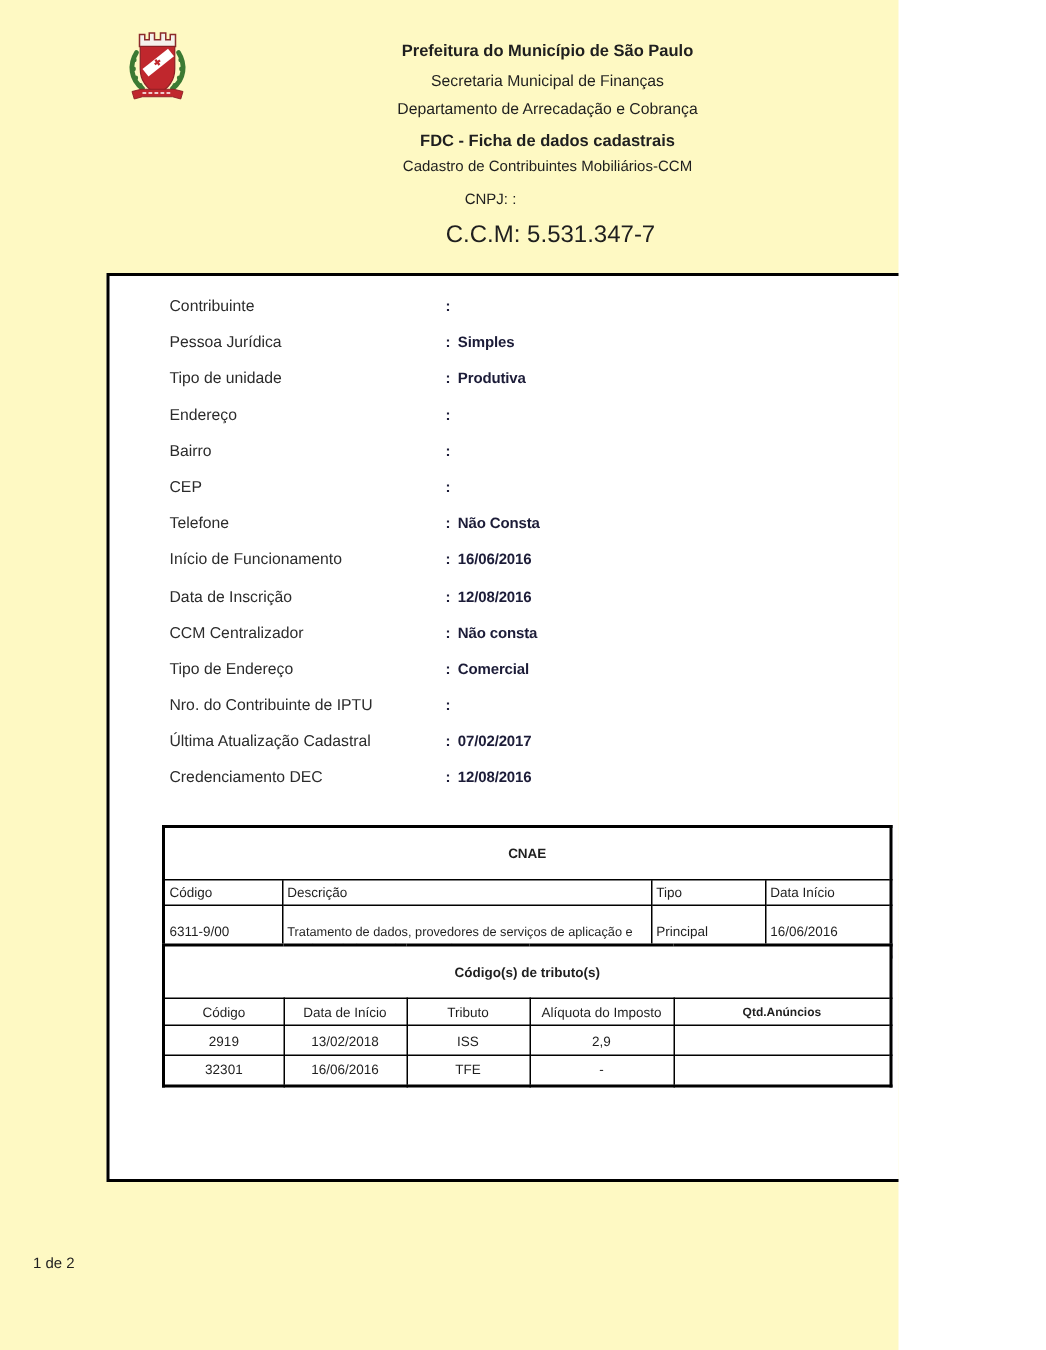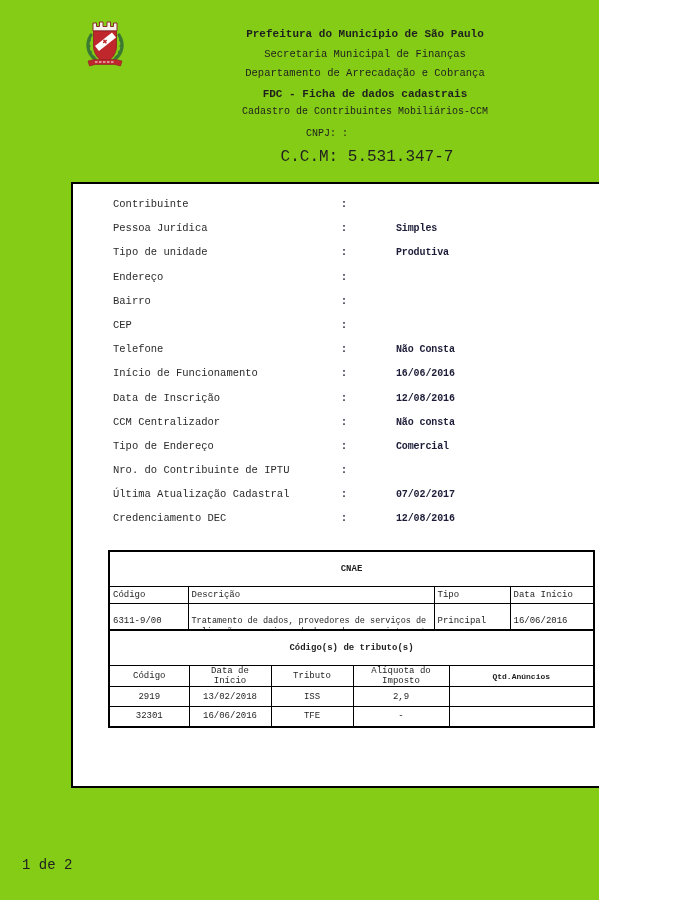--- a/index.html
+++ b/index.html
@@ -1,19 +1,19 @@
 <!DOCTYPE html>
 <html style="--value-text: #1c1c38; --border: #000000; --logo-red: #c0272d; --logo-green: #3c7a33; --crown-fill: #f5f2ec;"><head>
 <meta charset="utf-8">
 <style>
   * { margin:0; padding:0; box-sizing:border-box; }
   html,body { background:#fff; }
   .page {
-    position:relative; width:599px; height:900px; background:#84cc16;
-    font-family:Liberation Mono, monospace; color:#222; overflow:hidden;
+    position:relative; width:599px; height:900px; background:#fef9c3;
+    font-family:Liberation Sans, sans-serif; color:#222; overflow:hidden;
   }
   
   .logo { position:absolute; left:84px; top:18px; }
   .header-text { position:absolute; left:228px; top:0; width:274px; }
   .hline { position:absolute; left:0; width:274px; text-align:center; white-space:nowrap; color:#1f1f1f; }
   .h-org      { top:28px;  font-size:11px;   font-weight:bold; }
   .h-dept1    { top:48px;  font-size:10.5px; }
   .h-dept2    { top:67px;  font-size:10.5px; }
   .h-title    { top:88px;  font-size:11px;   font-weight:bold; }
   .h-subtitle { top:106px; font-size:10px; }
@@ -21,21 +21,21 @@
   .h-ccm      { top:148px; font-size:16px; transform:translateX(2px); }
 
   
   .box {
     position:absolute; left:71px; top:182px; width:574px; height:606px;
     border:2px solid #000; background:#fff;
   }
 
   
   .fields { position:absolute; left:40px; top:14px; right:4px; }
-  .frow { height:24.2px; display:flex; align-items:flex-start;gap:44px; }
+  .frow { height:24.2px; display:flex; align-items:flex-start; }
   .flabel { width:184px; font-size:10.5px; color:#2b2b2b; }
   .fcolon, .fvalue {
     font-size:10px; font-weight:bold; color:var(--value-text, #1c1c38);
     padding-top:1px; letter-spacing:-0.1px;
   }
   .fvalue { margin-left:5px; white-space:nowrap; }
 
   
   .doc-table {
     position:absolute; left:35px; width:485px;
@@ -53,21 +53,21 @@
   .cnae .t-row td { font-size:9px; height:30px; vertical-align:top; padding-top:12px; line-height:10.5px; }
   .cnae .t-row td.desc { font-size:8.5px; }
 
   .trib { top:445px; }
   .trib .t-title th { height:19px; }
   .trib .t-head th { font-size:9px; text-align:center; height:18px; }
   .trib .t-head th.small-head { font-size:8px; font-weight:bold; }
   .trib .t-row td { font-size:9px; text-align:center; height:20px; vertical-align:middle; }
 
   
-  .page-footer { position:absolute; left:22px; top:857px; font-size:14px; color:#1f1f1f; }
+  .page-footer { position:absolute; left:22px; top:837px; font-size:10px; color:#1f1f1f; }
 </style>
 </head>
 <body>
 
 <div class="page">
 
   <div class="logo">
     <svg width="42" height="52" viewBox="0 0 42 52">
 
       <path d="M7,17 C2,25 3,35 11,41" fill="none" stroke="#3c7a33" stroke-width="3.2" stroke-linecap="round"></path>

